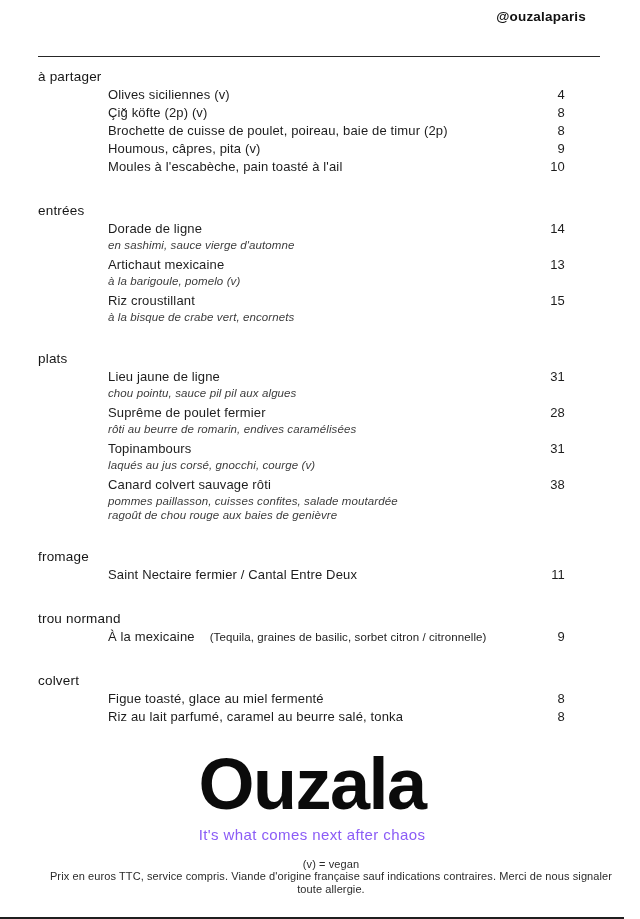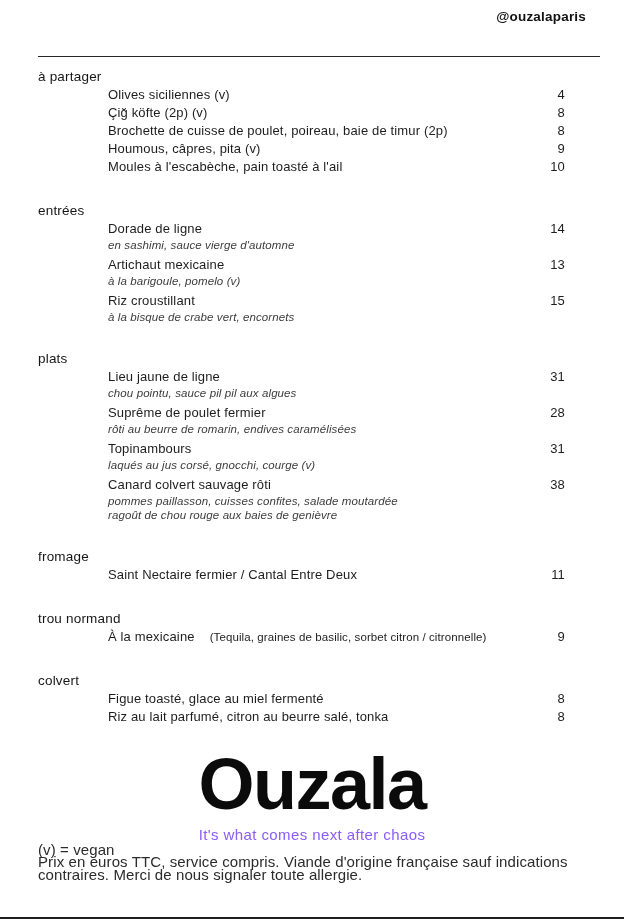--- a/index.html
+++ b/index.html
@@ -37,22 +37,22 @@
     font-style:italic; font-size:11.5px; line-height:14px;
     color:#3c3c3c; letter-spacing:.1px;
   }
   .brand{ position:absolute; top:748px; left:0; width:100%; text-align:center; }
   .logo{
     font-size:72px; font-weight:800; line-height:72px;
     letter-spacing:-1.5px; color:#0b0b0b;
   }
   .tagline{ margin-top:6px; font-size:15px; letter-spacing:.4px; color:#8b5cf6; line-height:18px; }
   .legal-block{
-    position:absolute; left:38px; bottom:36px;
-    font-size:15px; line-height:12.5px; color:#2b2b2b; letter-spacing:.1px;
+    position:absolute; left:38px; bottom:22px;
+    font-size:11px; line-height:12.5px; color:#2b2b2b; letter-spacing:.1px;text-align:center;
   }
 </style>
 </head>
 <body>
 
 <div class="page">
 
   <div class="handle">@ouzalaparis</div>
   <div class="rule"></div>
 
@@ -186,21 +186,21 @@
       <h2 class="sec-title">colvert</h2>
       <div class="items">
         <div class="item">
           <div class="row">
             <span class="name">Figue toasté, glace au miel fermenté</span>
             <span class="price">8</span>
           </div>
         </div>
         <div class="item">
           <div class="row">
-            <span class="name">Riz au lait parfumé, citron au beurre salé, tonka</span>
+            <span class="name">Riz au lait parfumé, caramel au beurre salé, tonka</span>
             <span class="price">8</span>
           </div>
         </div>
       </div>
     </section>
 
   </div>
 
   <div class="brand">
     <div class="logo">Ouzala</div>

